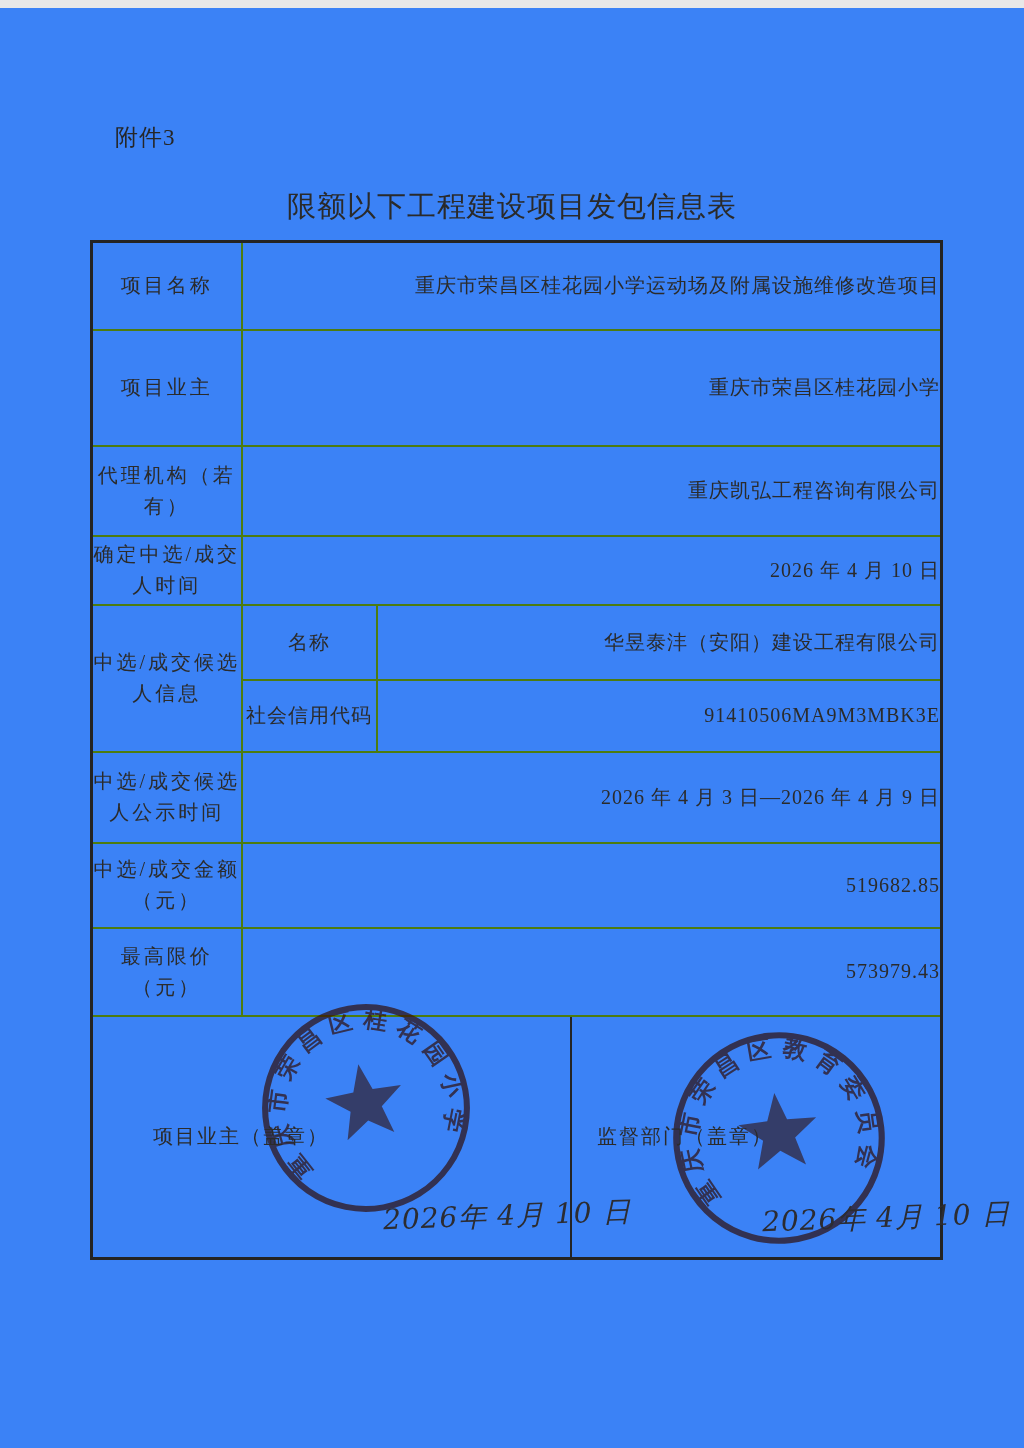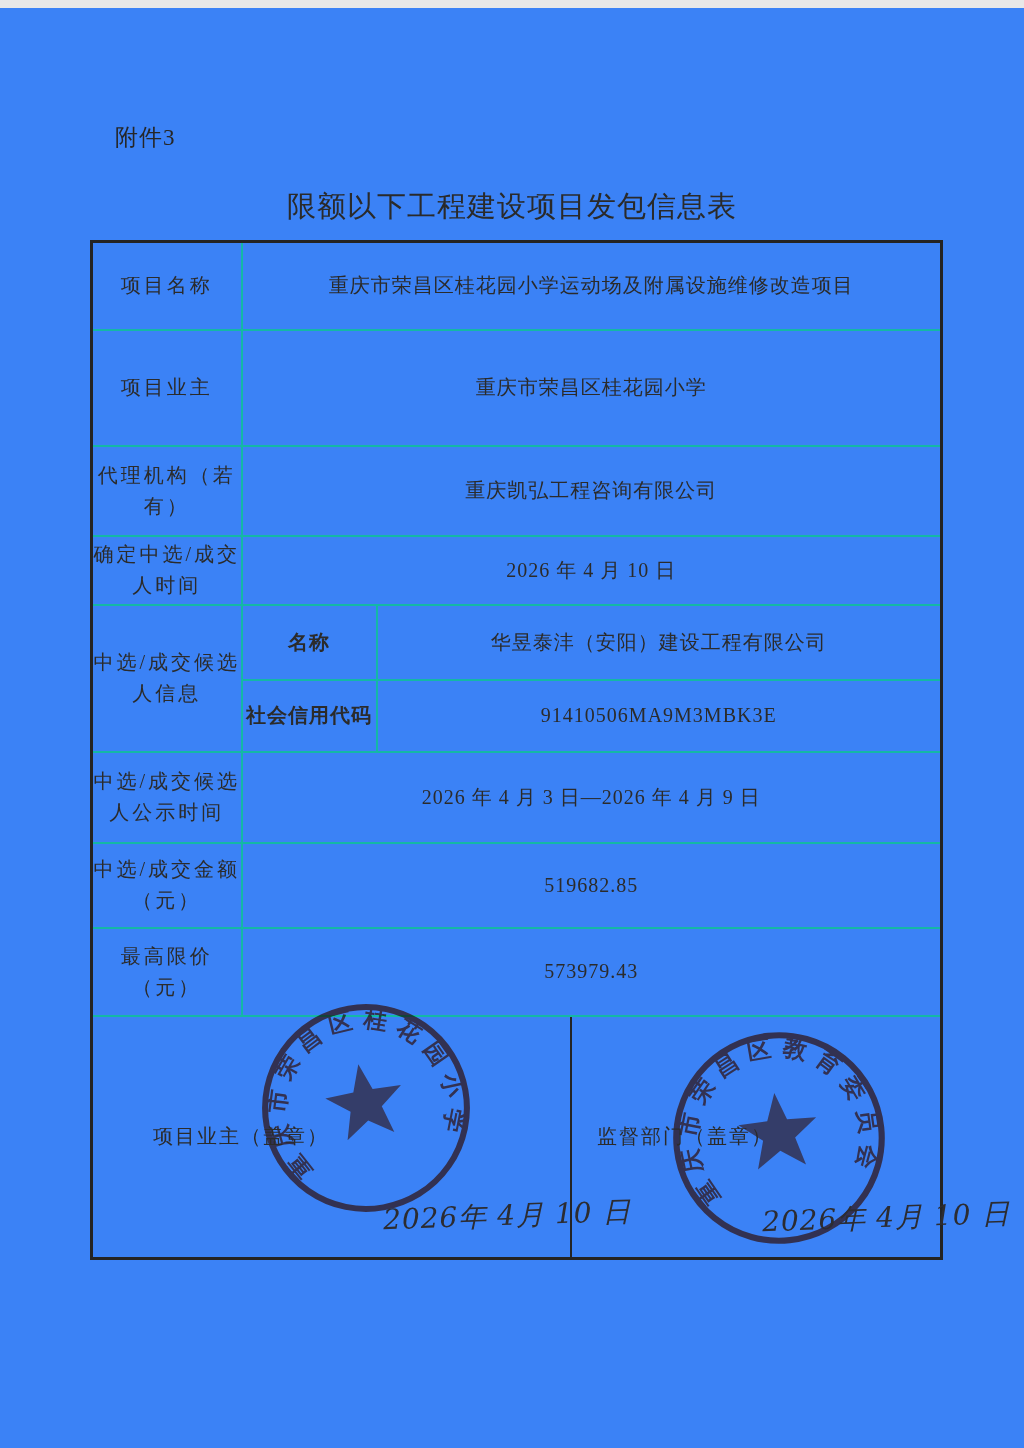--- a/index.html
+++ b/index.html
@@ -10,32 +10,32 @@
   }
   .attachment{position:absolute;left:115px;top:114px;font-size:23px;letter-spacing:1px;}
   .title{
     position:absolute;left:87px;top:179px;width:850px;text-align:center;
     font-size:29px;font-weight:400;letter-spacing:1px;color:#2a2a2a;
   }
   .info-table{
     position:absolute;left:90px;top:232px;width:850px;
     border-collapse:collapse;table-layout:fixed;border:3px solid #242424;
   }
-  .info-table td{border:2px solid #14b8a6;padding:0;}
+  .info-table td{border:2px solid #4d7c0f;padding:0;}
   .c1{width:150px}.c2{width:135px}.c3{width:565px}
   tr.r1{height:88px}tr.r2{height:116px}tr.r3{height:90px}tr.r4{height:69px}
   tr.r5a{height:75px}tr.r5b{height:72px}
   tr.r6{height:91px}tr.r7{height:85px}tr.r8{height:88px}tr.r9{height:240px}
   td.label{
     text-align:center;vertical-align:middle;font-size:20px;letter-spacing:3px;
     white-space:pre-line;line-height:1.55;color:#2b2b2b;
   }
-  td.label.sub{letter-spacing:1px;font-weight:bold;}
+  td.label.sub{letter-spacing:1px;}
   td.value{
-    text-align:center;vertical-align:middle;font-size:20px;letter-spacing:1px;color:#2b2b2b;
+    text-align:right;vertical-align:middle;font-size:20px;letter-spacing:1px;color:#2b2b2b;
   }
   td.sig-cell{padding:0;height:240px;vertical-align:top;}
   .sig-wrap{display:flex;height:100%;}
   .sig-left{position:relative;width:477px;height:100%;}
   .sig-right{position:relative;flex:1;height:100%;border-left:2px solid #242424;}
   .sig-label{position:absolute;font-size:20px;letter-spacing:2px;color:#2b2b2b;white-space:nowrap;}
   .sig-left .sig-label{left:60px;top:106px;}
   .sig-right .sig-label{left:25px;top:106px;}
   .handwriting{
     position:absolute;font-family:"DejaVu Serif",serif;font-style:italic;

